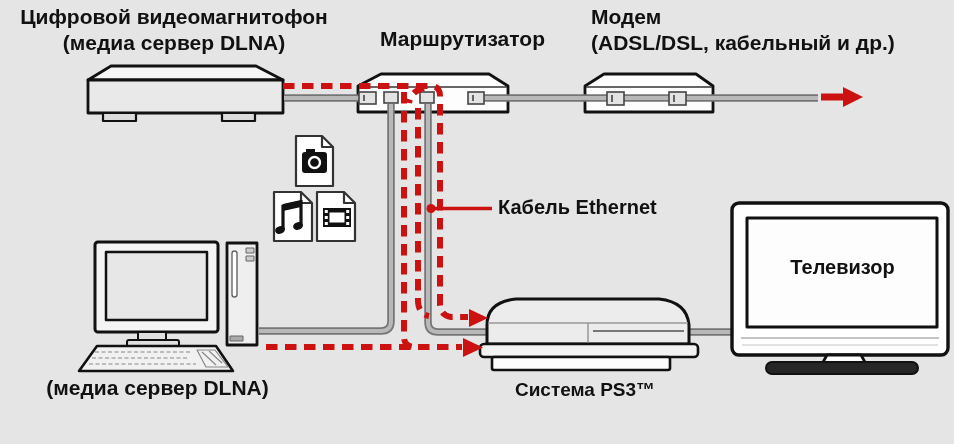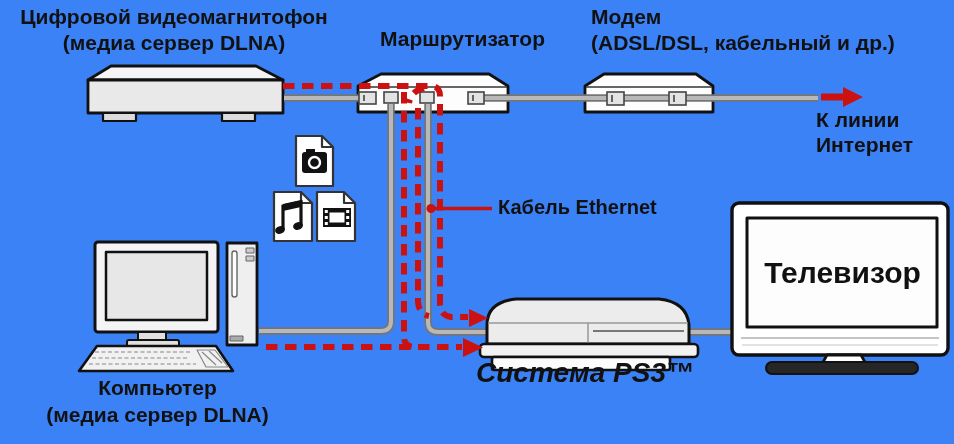--- a/index.html
+++ b/index.html
@@ -1,31 +1,31 @@
 <!DOCTYPE html>
 <html><head>
 <meta charset="utf-8">
 <style>
   html,body{margin:0;padding:0;background:#ffffff;}
   .stage{
-    position:relative;width:954px;height:444px;background:#3b82f6;overflow:hidden;
+    position:relative;width:954px;height:444px;background:#e5e5e5;overflow:hidden;
     font-family:"Liberation Sans", sans-serif;color:#1a1a1a;
   }
   .stage svg{position:absolute;left:0;top:0;}
   .lbl{position:absolute;font-weight:bold;color:#111;white-space:nowrap;}
   .lbl div{white-space:nowrap;}
   .center{text-align:center;}
   .dvr-label{left:0px;top:4px;width:348px;font-size:21px;line-height:26px;}
   .router-label{left:350px;top:27px;width:225px;font-size:21px;}
   .modem-label{left:591px;top:4px;font-size:21px;line-height:26px;}
   .internet-label{left:816px;top:107px;font-size:21px;line-height:25px;}
   .ethernet-label{left:498px;top:196px;font-size:20px;}
   .computer-label{left:10px;top:374px;width:295px;font-size:21px;line-height:27px;}
-  .ps3-label{left:440px;top:359px;width:290px;font-size:28px;line-height:27px;font-style:italic;}
-  .tv-label{left:748px;top:256px;width:189px;font-size:30px;}
+  .ps3-label{left:440px;top:376px;width:290px;font-size:19px;line-height:27px;}
+  .tv-label{left:748px;top:256px;width:189px;font-size:20px;}
 </style>
 </head>
 <body>
 
 <div class="stage">
 
 <svg width="954" height="444" viewBox="0 0 954 444">
 
   <g stroke="#111" stroke-linejoin="round">
     <polygon points="88,80 111,66 256,66 283,80" fill="#f5f5f5" stroke-width="2.8"></polygon>
@@ -182,31 +182,26 @@
 
   <div class="lbl modem-label">
     <div>Модем</div>
     <div>(ADSL/DSL, кабельный и др.)</div>
   </div>
 
   <div class="lbl router-label center">
     <div>Маршрутизатор</div>
   </div>
 
-  <div class="lbl internet-label">
-    <div>К линии</div>
-    <div>Интернет</div>
-  </div>
 
   <div class="lbl ethernet-label">
     <div>Кабель Ethernet</div>
   </div>
 
   <div class="lbl computer-label center">
-    <div>Компьютер</div>
     <div>(медиа сервер DLNA)</div>
   </div>
 
   <div class="lbl ps3-label center">
     <div>Система PS3™</div>
   </div>
 
   <div class="lbl tv-label center">
     <div>Телевизор</div>
   </div>

